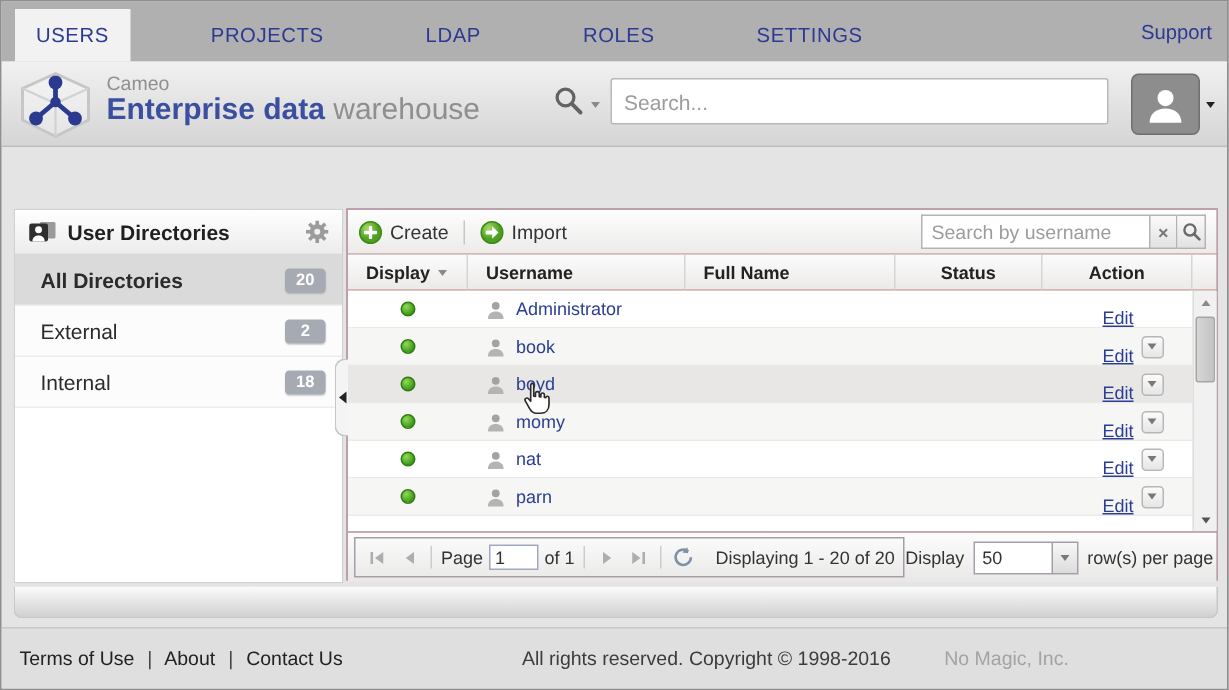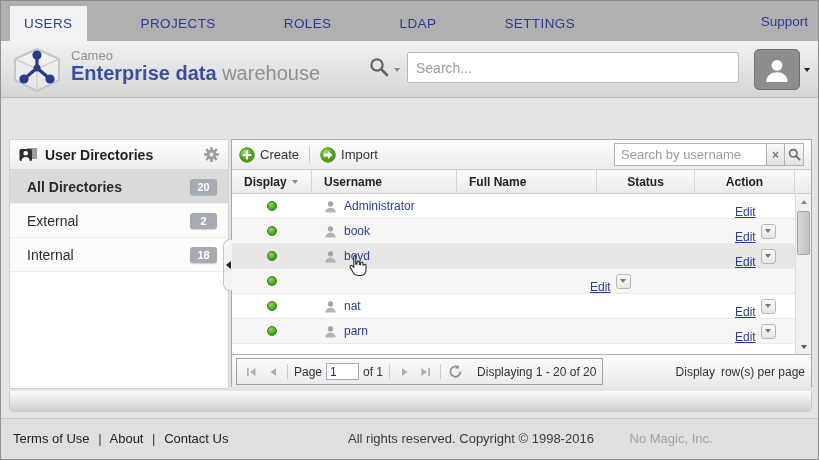--- a/index.html
+++ b/index.html
@@ -104,24 +104,24 @@
 <div class="screen">
 
   <div class="topnav">
     <div class="tab active">
         <span>USERS</span>
       </div>
     <div class="tab">
         <span>PROJECTS</span>
       </div>
     <div class="tab">
+        <span>LDAP</span>
+      </div>
+    <div class="tab">
         <span>ROLES</span>
-      </div>
-    <div class="tab">
-        <span>LDAP</span>
       </div>
     <div class="tab">
         <span>SETTINGS</span>
       </div>
     <div class="support">Support</div>
   </div>
 
   <div class="hdr">
     <svg class="logo-icon" width="52" height="46" viewBox="0 0 52 46">
       <path d="M26 2 L48 12 L48 33 L26 44 L4 33 L4 12 Z" fill="#ffffff" fill-opacity="0.35" stroke="#c6c6c6" stroke-width="2" stroke-linejoin="round"></path>
@@ -316,20 +316,27 @@
             <span class="dd-btn">
                 <span class="tri-dd"></span>
               </span>
           </div>
         </div>
 
         <div class="row alt">
           <div class="cell online c-online">
               <span class="dot"></span>
             </div>
+          <div class="cell user c-user">
+            <svg width="13" height="13" viewBox="0 0 13 13">
+                <circle cx="6.5" cy="3.9" r="2.6" fill="#a3a3a3"></circle>
+                <path d="M1.3 12.6 c0-3.3 2.4-4.9 5.2-4.9 s5.2 1.6 5.2 4.9 z" fill="#b4b4b4"></path>
+              </svg>
+            <a class="ulink">momy</a>
+          </div>
           <div class="cell c-full"></div>
           <div class="cell c-status"></div>
           <div class="cell action c-action">
             <a class="edit">Edit</a>
             <span class="dd-btn">
                 <span class="tri-dd"></span>
               </span>
           </div>
         </div>
 
@@ -419,20 +426,26 @@
         <span class="pg-btn">
           <svg width="15" height="15" viewBox="0 0 15 15">
             <path d="M12.6 7.5 a5.1 5.1 0 1 1 -1.7-3.8" fill="none" stroke="#7d92a8" stroke-width="1.7"></path>
             <path d="M10.2 0.8 l0.6 4 -4-0.5 z" fill="#7d92a8"></path>
           </svg>
         </span>
         <span class="displaying">Displaying 1 - 20 of 20</span>
       </div>
       <div class="disp-ctrl">
         <span>Display</span>
+        <span class="pg-select">
+          <span class="val">50</span>
+          <span class="arr">
+              <span class="tri-dd"></span>
+            </span>
+        </span>
         <span>row(s) per page</span>
       </div>
     </div>
   </div>
 
   <div class="bottom-strip"></div>
 
   <div class="footer">
     <div class="f-links">
       <span class="lnk">Terms of Use</span>

